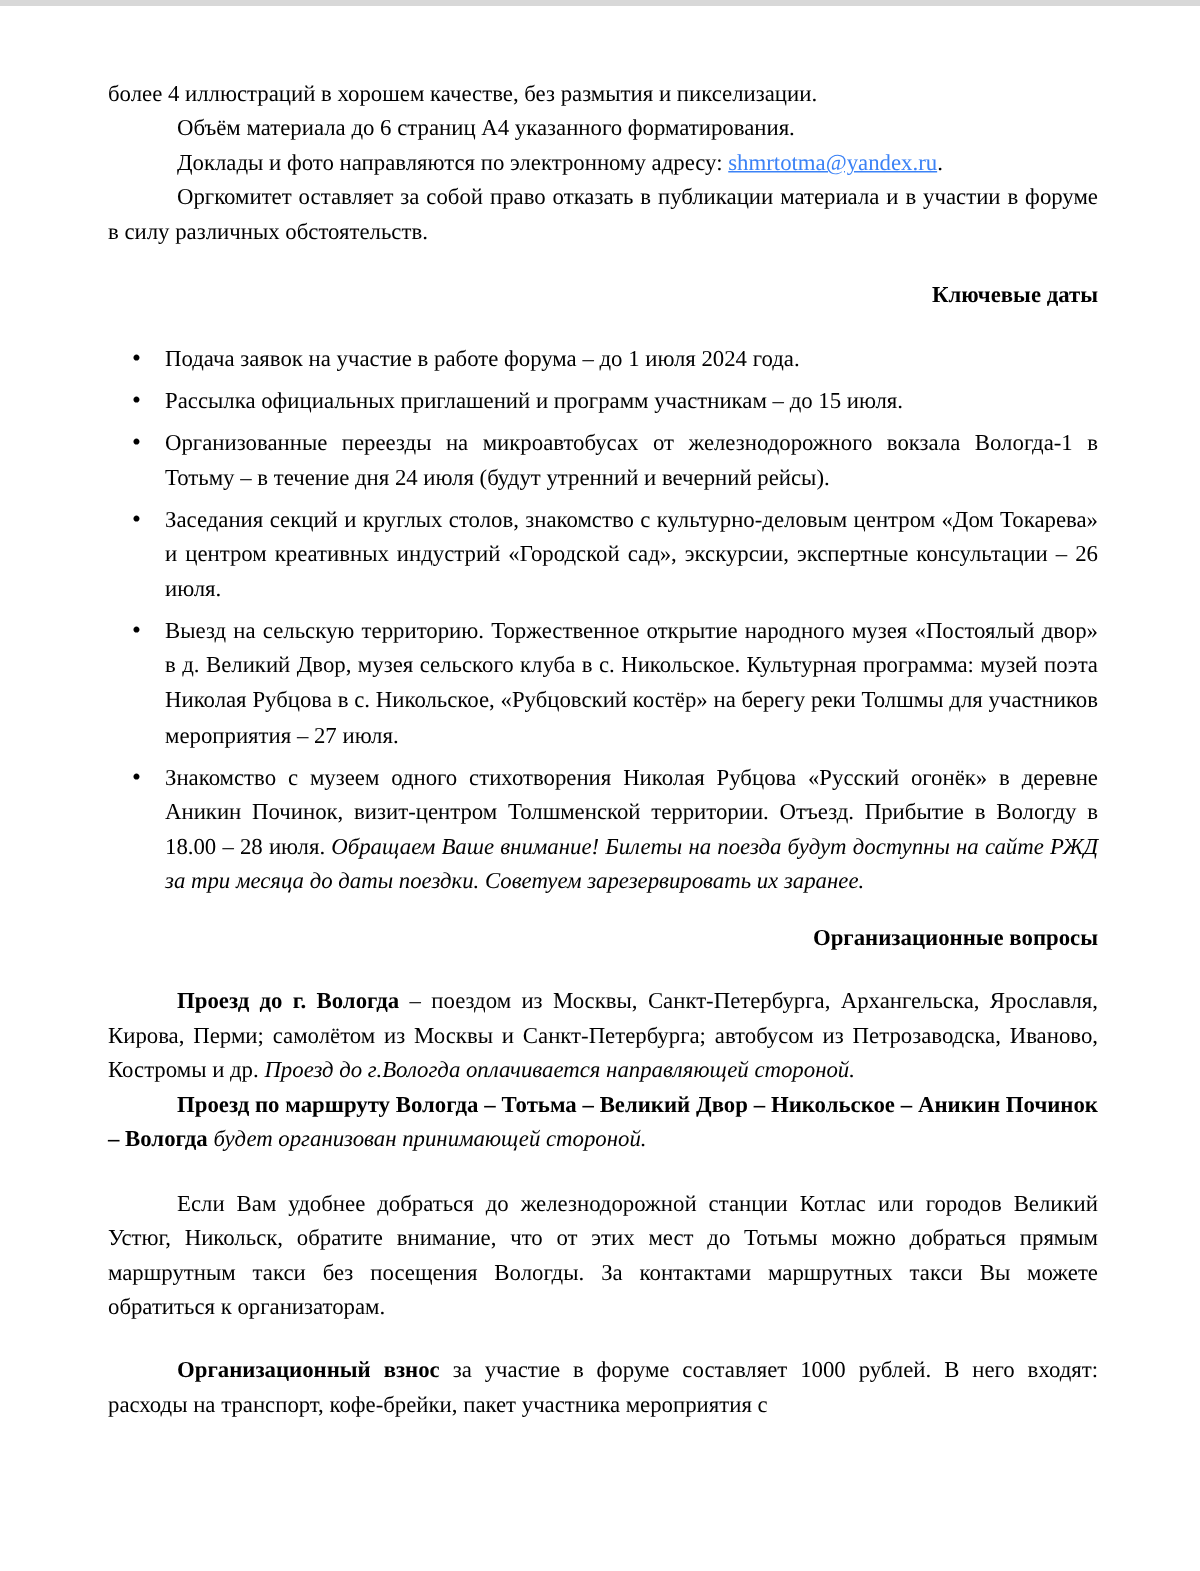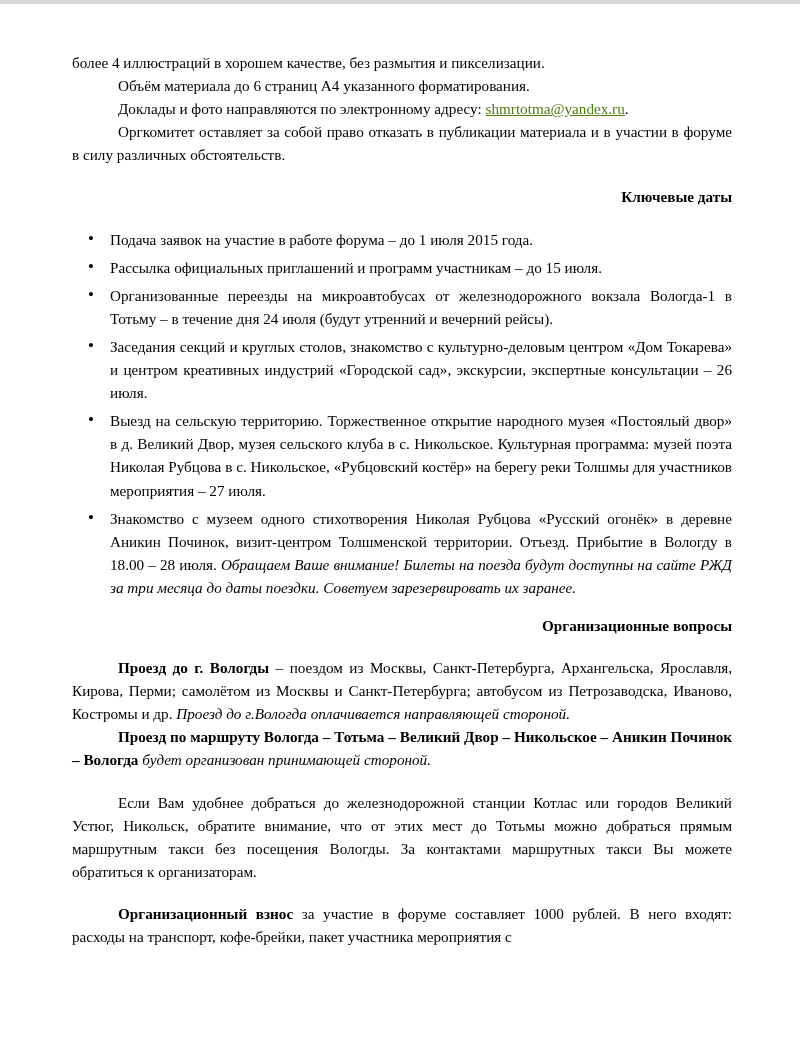--- a/index.html
+++ b/index.html
@@ -32,21 +32,21 @@
   .indent {
     text-indent: 46px;
   }
   .center {
     text-align: right;
     font-weight: bold;
   }
   .spacer-sm { height: 10px; }
   .spacer-md { height: 19px; }
   .link {
-    color: #4d7c0f;
+    color: #3b82f6;
   }
   ul.bullets {
     list-style: none;
     margin: 0;
     padding: 0;
   }
   ul.bullets > li {
     position: relative;
     padding-left: 38px;
     margin-bottom: 5px;
@@ -77,38 +77,38 @@
 
     <p class="indent">Оргкомитет оставляет за собой право отказать в публикации материала и в участии в форуме в силу различных обстоятельств.</p>
 
     <div class="spacer-md"></div>
 
     <p class="center">Ключевые даты</p>
 
     <div class="spacer-md"></div>
 
     <ul class="bullets">
-      <li>Подача заявок на участие в работе форума – до 1 июля 2015 года.</li>
+      <li>Подача заявок на участие в работе форума – до 1 июля 2024 года.</li>
       <li>Рассылка официальных приглашений и программ участникам – до 15 июля.</li>
       <li>Организованные переезды на микроавтобусах от железнодорожного вокзала Вологда-1 в Тотьму – в течение дня 24 июля (будут утренний и вечерний рейсы).</li>
       <li>Заседания секций и круглых столов, знакомство с культурно-деловым центром «Дом Токарева» и центром креативных индустрий «Городской сад», экскурсии, экспертные консультации – 26 июля.</li>
       <li>Выезд на сельскую территорию. Торжественное открытие народного музея «Постоялый двор» в д. Великий Двор, музея сельского клуба в с. Никольское. Культурная программа: музей поэта Николая Рубцова в с. Никольское, «Рубцовский костёр» на берегу реки Толшмы для участников мероприятия – 27 июля.</li>
       <li>
         <span>Знакомство с музеем одного стихотворения Николая Рубцова «Русский огонёк» в деревне Аникин Починок, визит-центром Толшменской территории. Отъезд. Прибытие в Вологду в 18.00 – 28 июля.</span>
         <span class="ital">Обращаем Ваше внимание! Билеты на поезда будут доступны на сайте РЖД за три месяца до даты поездки. Советуем зарезервировать их заранее.</span>
       </li>
     </ul>
 
     <div class="spacer-sm"></div>
 
     <p class="center">Организационные вопросы</p>
 
     <div class="spacer-md"></div>
 
-    <p class="indent"><span class="bold">Проезд до г. Вологды</span><span> – поездом из Москвы, Санкт-Петербурга, Архангельска, Ярославля, Кирова, Перми; самолётом из Москвы и Санкт-Петербурга; автобусом из Петрозаводска, Иваново, Костромы и др. </span><span class="ital">Проезд до г.Вологда оплачивается направляющей стороной.</span></p>
+    <p class="indent"><span class="bold">Проезд до г. Вологда</span><span> – поездом из Москвы, Санкт-Петербурга, Архангельска, Ярославля, Кирова, Перми; самолётом из Москвы и Санкт-Петербурга; автобусом из Петрозаводска, Иваново, Костромы и др. </span><span class="ital">Проезд до г.Вологда оплачивается направляющей стороной.</span></p>
 
     <p class="indent"><span class="bold">Проезд по маршруту Вологда – Тотьма – Великий Двор – Никольское – Аникин Починок – Вологда</span><span class="ital"> будет организован принимающей стороной.</span></p>
 
     <div class="spacer-md"></div>
 
     <p class="indent">Если Вам удобнее добраться до железнодорожной станции Котлас или городов Великий Устюг, Никольск, обратите внимание, что от этих мест до Тотьмы можно добраться прямым маршрутным такси без посещения Вологды. За контактами маршрутных такси Вы можете обратиться к организаторам.</p>
 
     <div class="spacer-md"></div>
 
     <p class="indent"><span class="bold">Организационный взнос</span><span> за участие в форуме составляет 1000 рублей. В него входят: расходы на транспорт, кофе-брейки, пакет участника мероприятия с</span></p>

